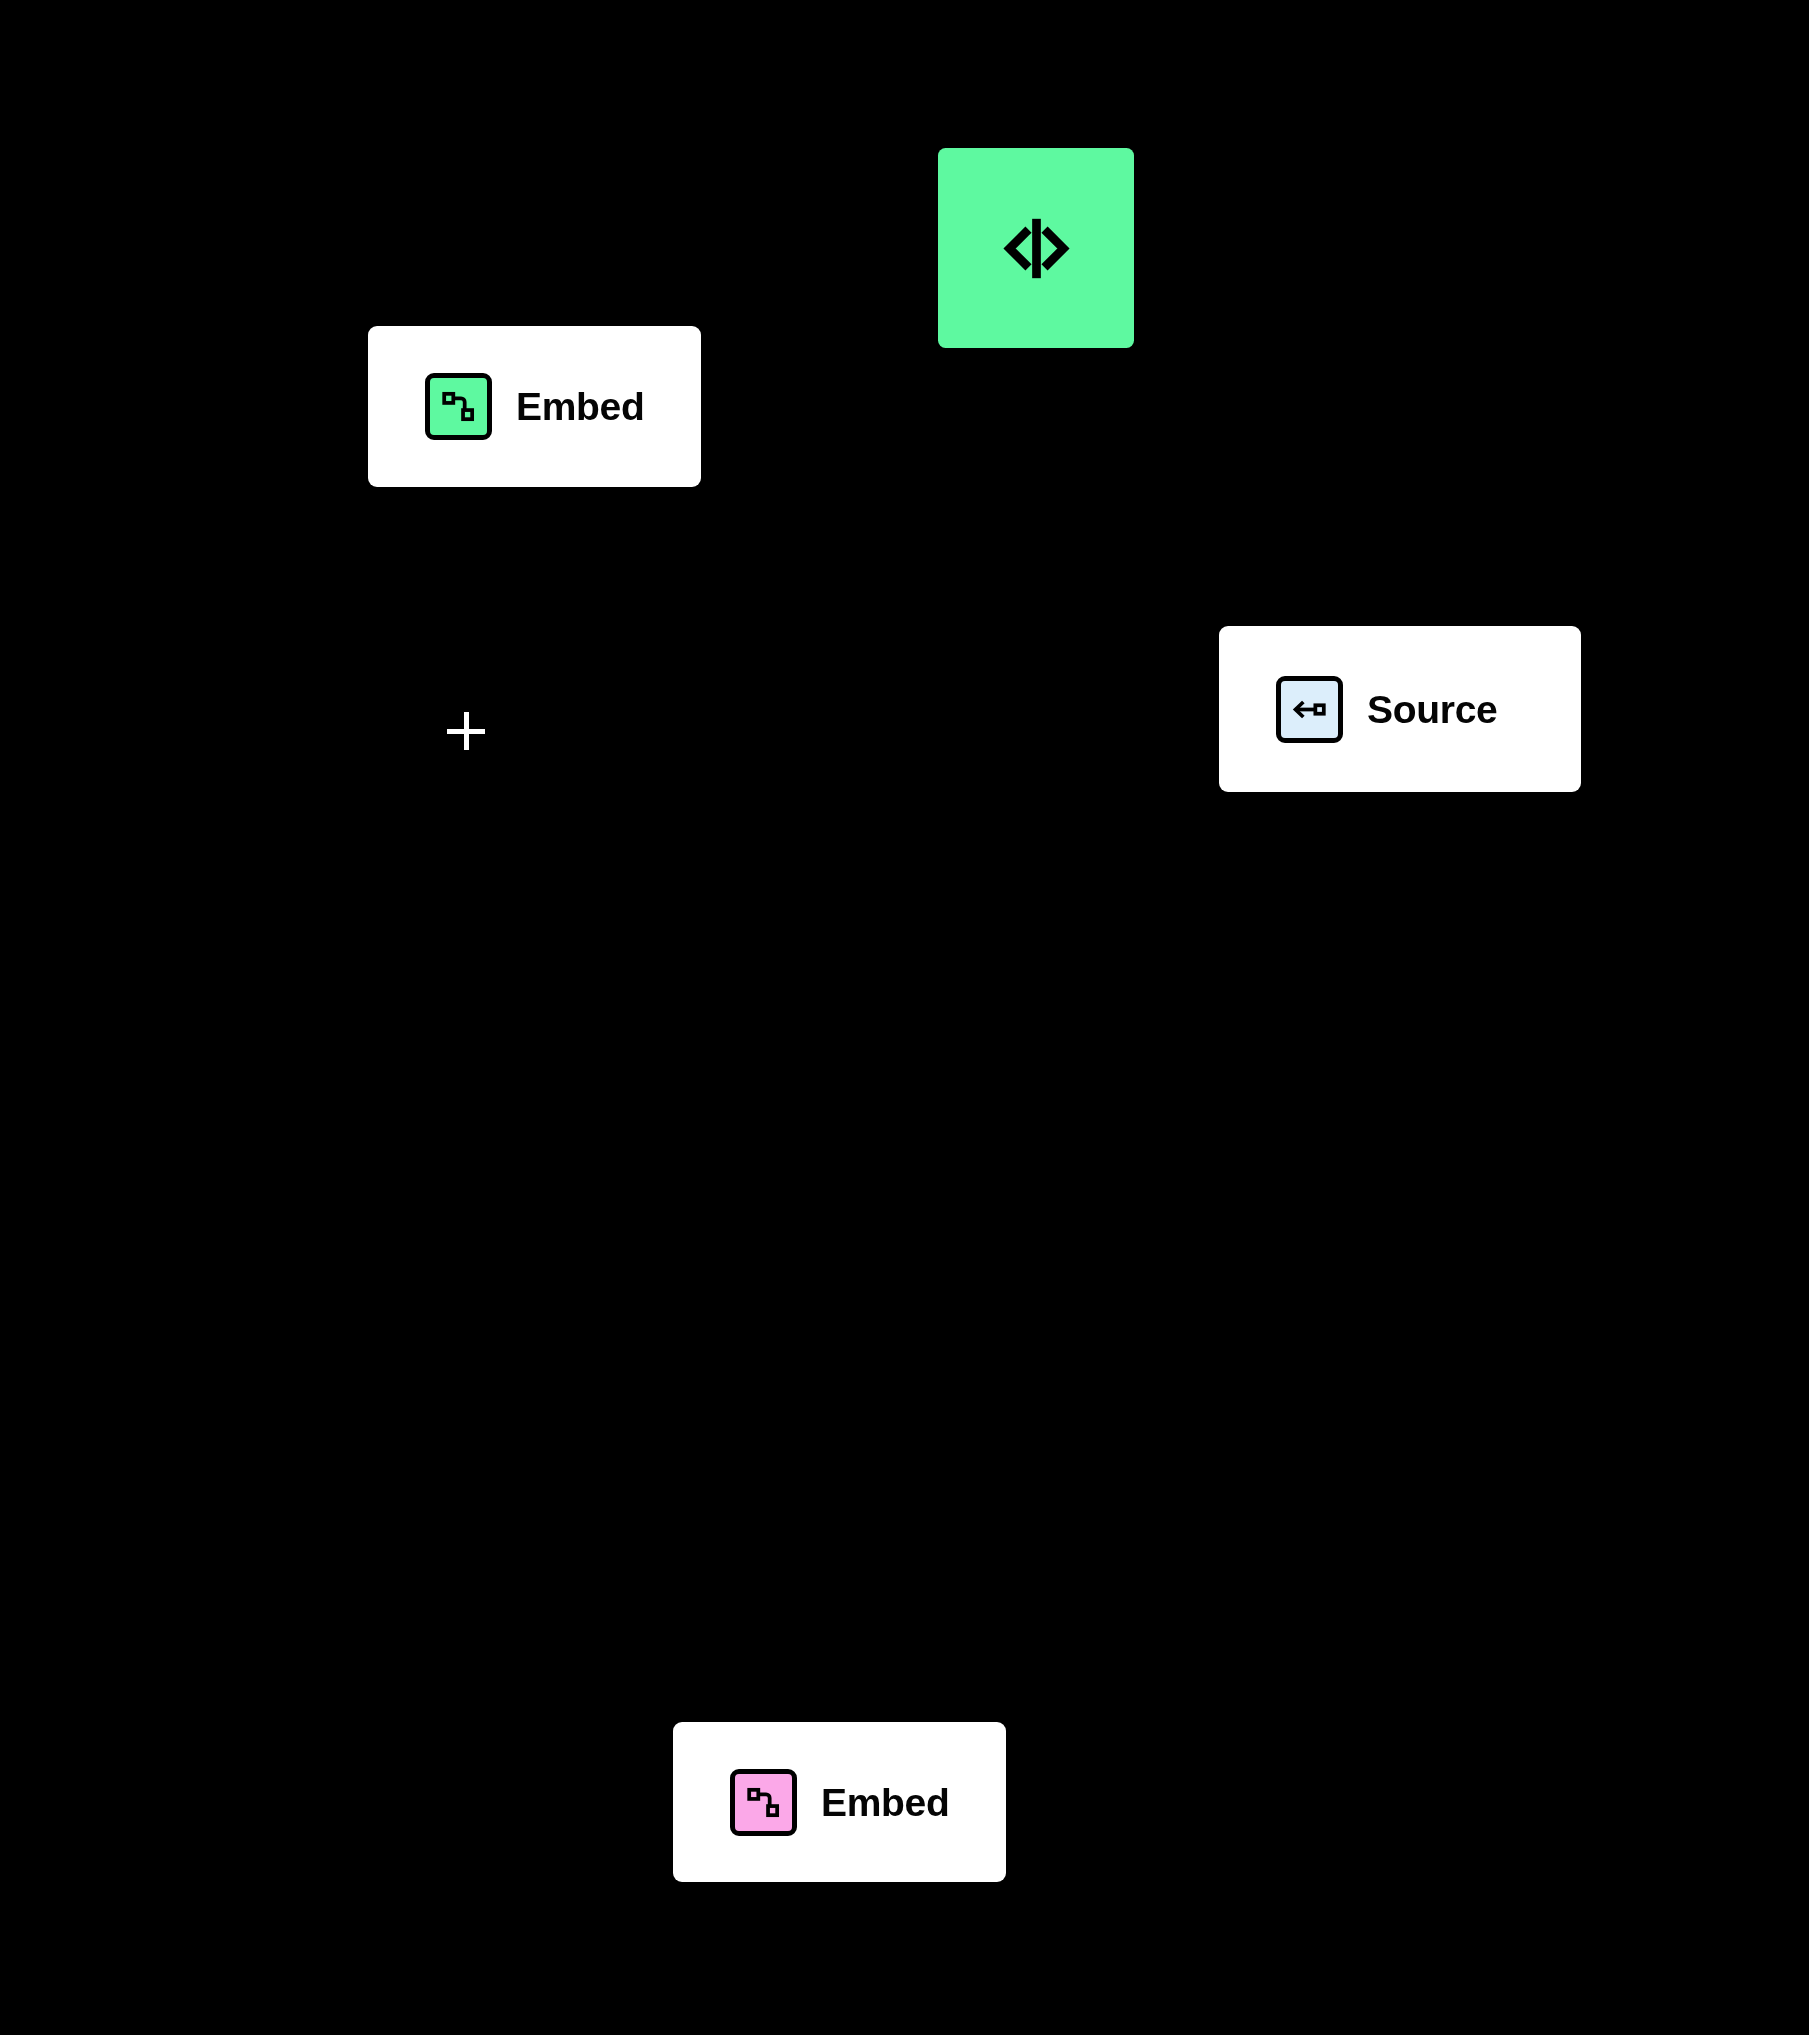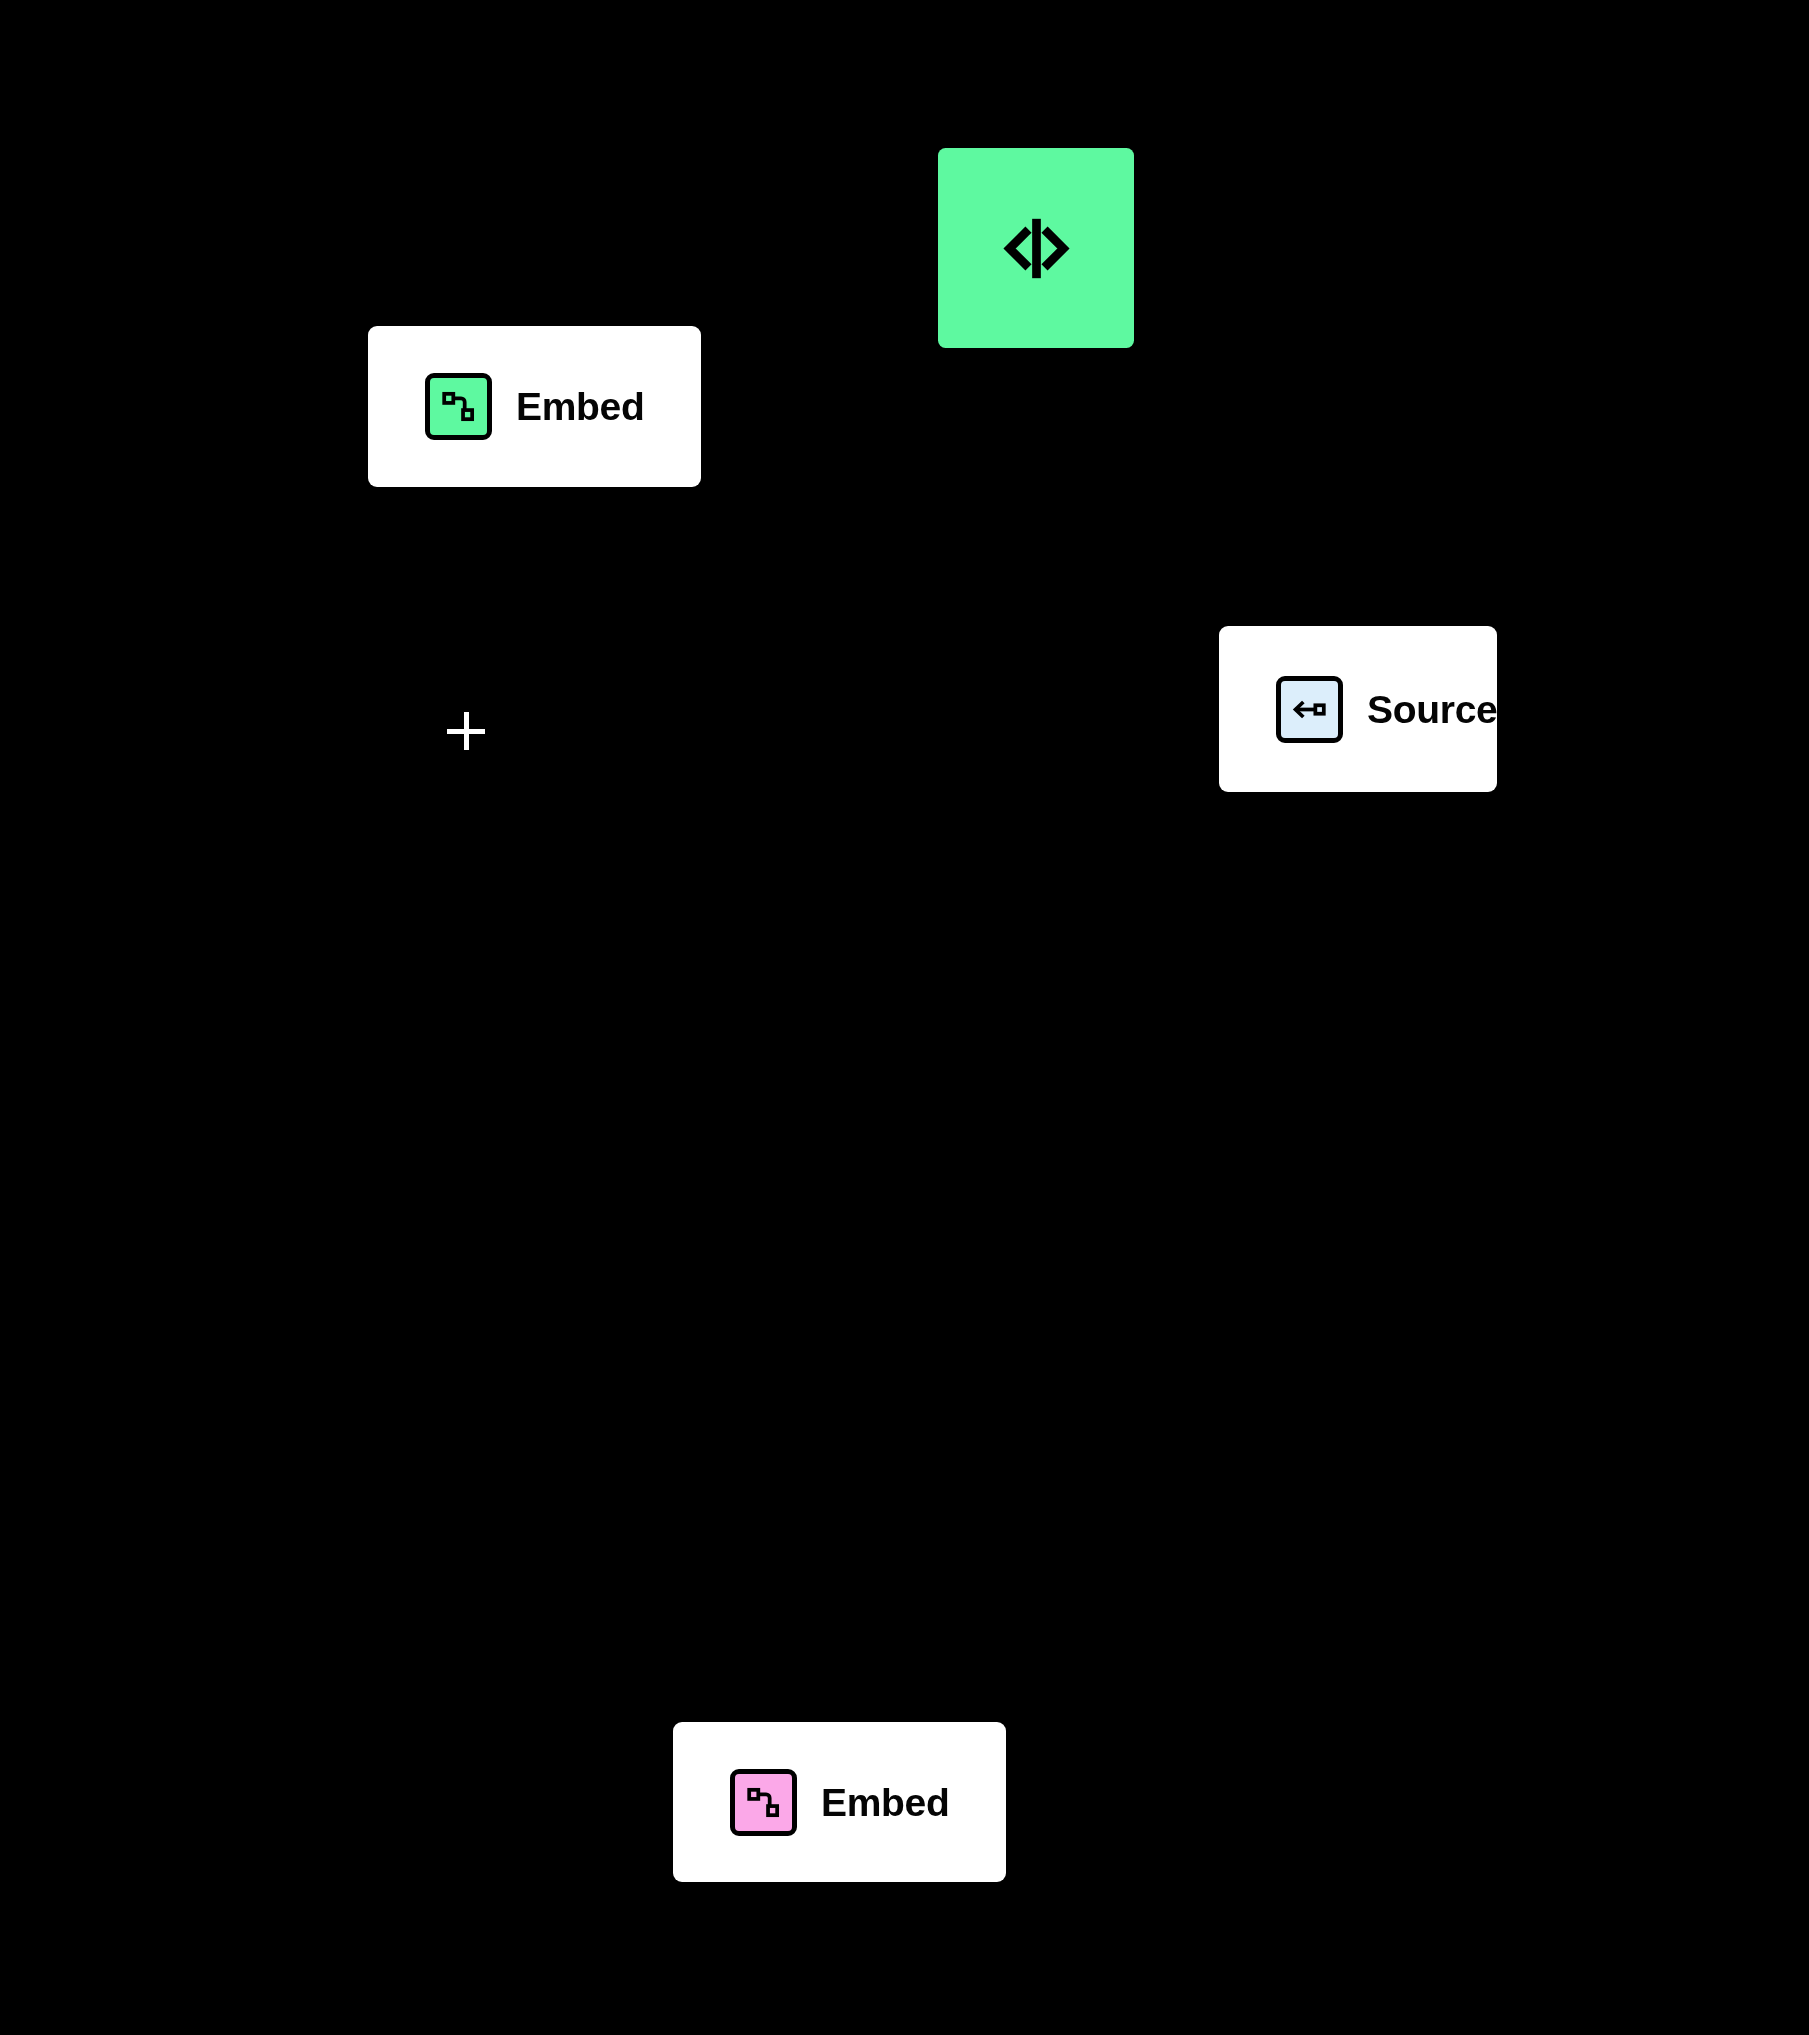--- a/index.html
+++ b/index.html
@@ -78,21 +78,21 @@
     white-space: nowrap;
   }
 
   
   #card-embed-top {
     left: 368px;  top: 326px;
     width: 333px; height: 161px;
   }
   #card-source {
     left: 1219px; top: 626px;
-    width: 278px; height: 166px;
+    width: 362px; height: 166px;
   }
   #card-embed-bottom {
     left: 673px; top: 1722px;
     width: 333px; height: 160px;
   }
 
   
   .plus-marker {
     position: absolute;
     left: 447px;

